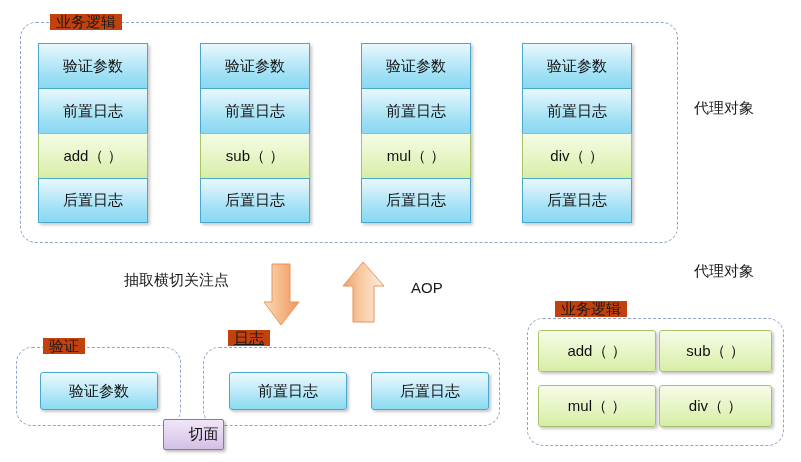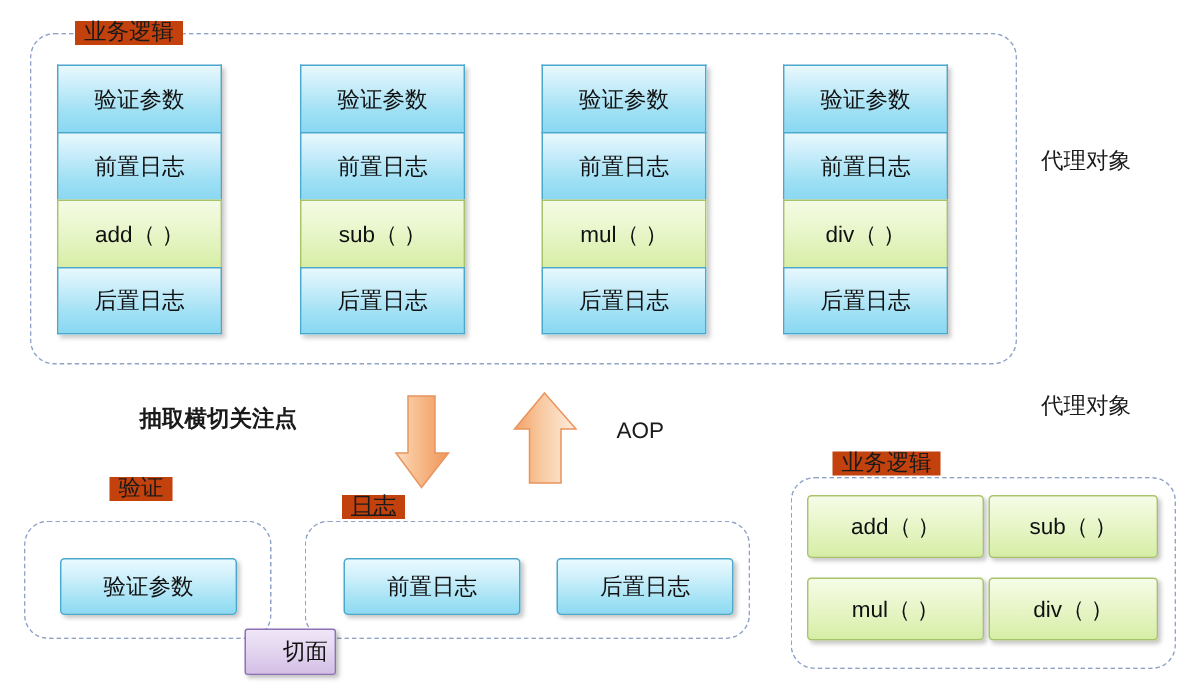--- a/index.html
+++ b/index.html
@@ -139,21 +139,21 @@
     <div class="cell blue">后置日志</div>
   </div>
 
   <div class="stack" style="left:522px; top:43px;">
     <div class="cell blue">验证参数</div>
     <div class="cell blue">前置日志</div>
     <div class="cell green">div（ ）</div>
     <div class="cell blue">后置日志</div>
   </div>
 
-  <div class="plain-label" style="left:93px; top:272px;font-weight:bold;">抽取横切关注点</div>
+  <div class="plain-label" style="left:124px; top:272px;">抽取横切关注点</div>
 
   <div class="arrow" style="left:263px; top:262px;">
     <svg width="40" height="66" viewBox="0 0 40 66">
       <defs>
         <linearGradient id="gradDown" x1="0" y1="0" x2="1" y2="0">
           <stop offset="0%" stop-color="#FBDDC2"></stop>
           <stop offset="35%" stop-color="#F8C193"></stop>
           <stop offset="100%" stop-color="#F0965A"></stop>
         </linearGradient>
       </defs>
@@ -170,21 +170,21 @@
           <stop offset="100%" stop-color="#FDEEE0"></stop>
         </linearGradient>
       </defs>
       <path d="M22,2 L43,26 L33,26 L33,62 L12,62 L12,26 L2,26 Z" fill="url(#gradUp)" stroke="#E8945C" stroke-width="1"></path>
     </svg>
   </div>
 
   <div class="plain-label" style="left:411px; top:280px;text-align:right;">AOP</div>
 
   <div class="group-box" style="left:16px; top:347px; width:165px; height:79px;"></div>
-  <div class="group-label" style="left:43px; top:318px;margin-left:30px;">验证</div>
+  <div class="group-label" style="left:43px; top:338px;">验证</div>
   <div class="box blue" style="left:40px; top:372px; width:118px; height:38px;">验证参数</div>
 
   <div class="group-box" style="left:203px; top:347px; width:297px; height:79px;"></div>
   <div class="group-label" style="left:228px; top:330px;text-decoration:underline;">日志</div>
   <div class="box blue" style="left:229px; top:372px; width:118px; height:38px;">前置日志</div>
   <div class="box blue" style="left:371px; top:372px; width:118px; height:38px;">后置日志</div>
 
   <div class="box purple" style="left:163px; top:419px; width:61px; height:31px;padding-left:20px;">切面</div>
 
   <div class="plain-label" style="left:694px; top:263px;">代理对象</div>

